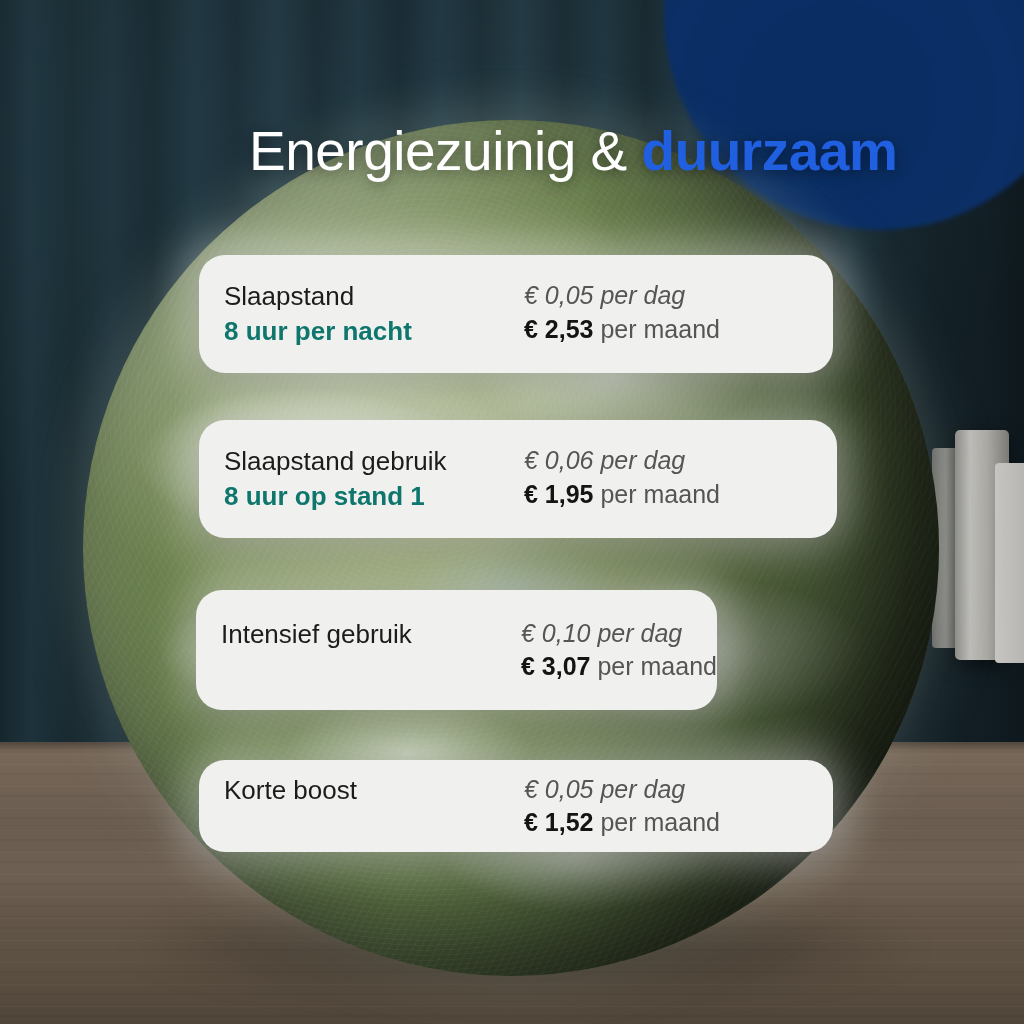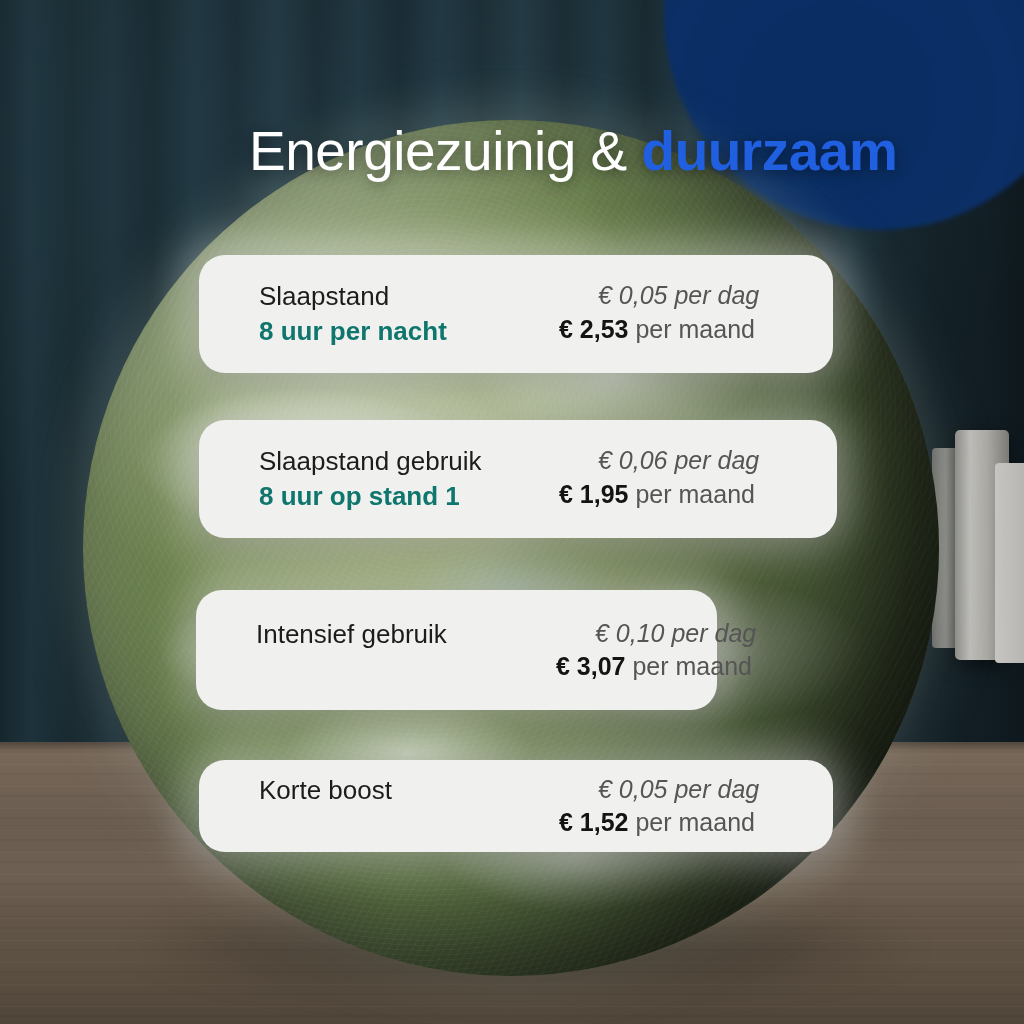--- a/index.html
+++ b/index.html
@@ -124,32 +124,32 @@
   
   .cards{position:absolute;left:0;top:0;width:1024px;height:1024px;}
   .card{
     position:absolute;
     background:#f0f0ee;
     border-radius:26px;
     box-shadow:0 0 42px 10px rgba(255,255,255,.40), 0 10px 26px rgba(0,0,0,.22);
     display:flex;align-items:center;
   }
   .card-inner{
-    display:flex;width:100%;padding-left:60px;box-sizing:border-box;
+    display:flex;width:100%;padding-left:25px;box-sizing:border-box;
   }
   .col-left{width:300px;flex:0 0 300px;}
   .col-right{flex:1;}
   .lbl-title{
     font-size:26px;color:#1c1c1c;font-weight:400;line-height:1.33;white-space:nowrap;
   }
   .lbl-sub{
     font-size:26px;color:#0f766e;font-weight:700;line-height:1.33;white-space:nowrap;
   }
   .price-day{
-    font-size:25px;color:#555555;font-style:italic;font-weight:400;line-height:1.33;white-space:nowrap;margin-left:39px;
+    font-size:25px;color:#555555;font-style:italic;font-weight:400;line-height:1.33;white-space:nowrap;
   }
   .price-month{
     font-size:25px;line-height:1.33;white-space:nowrap;color:#555555;font-weight:400;
   }
   .price-month .amount{color:#141414;font-weight:700;}
 </style>
 </head>
 <body>
 
 <div class="stage">

